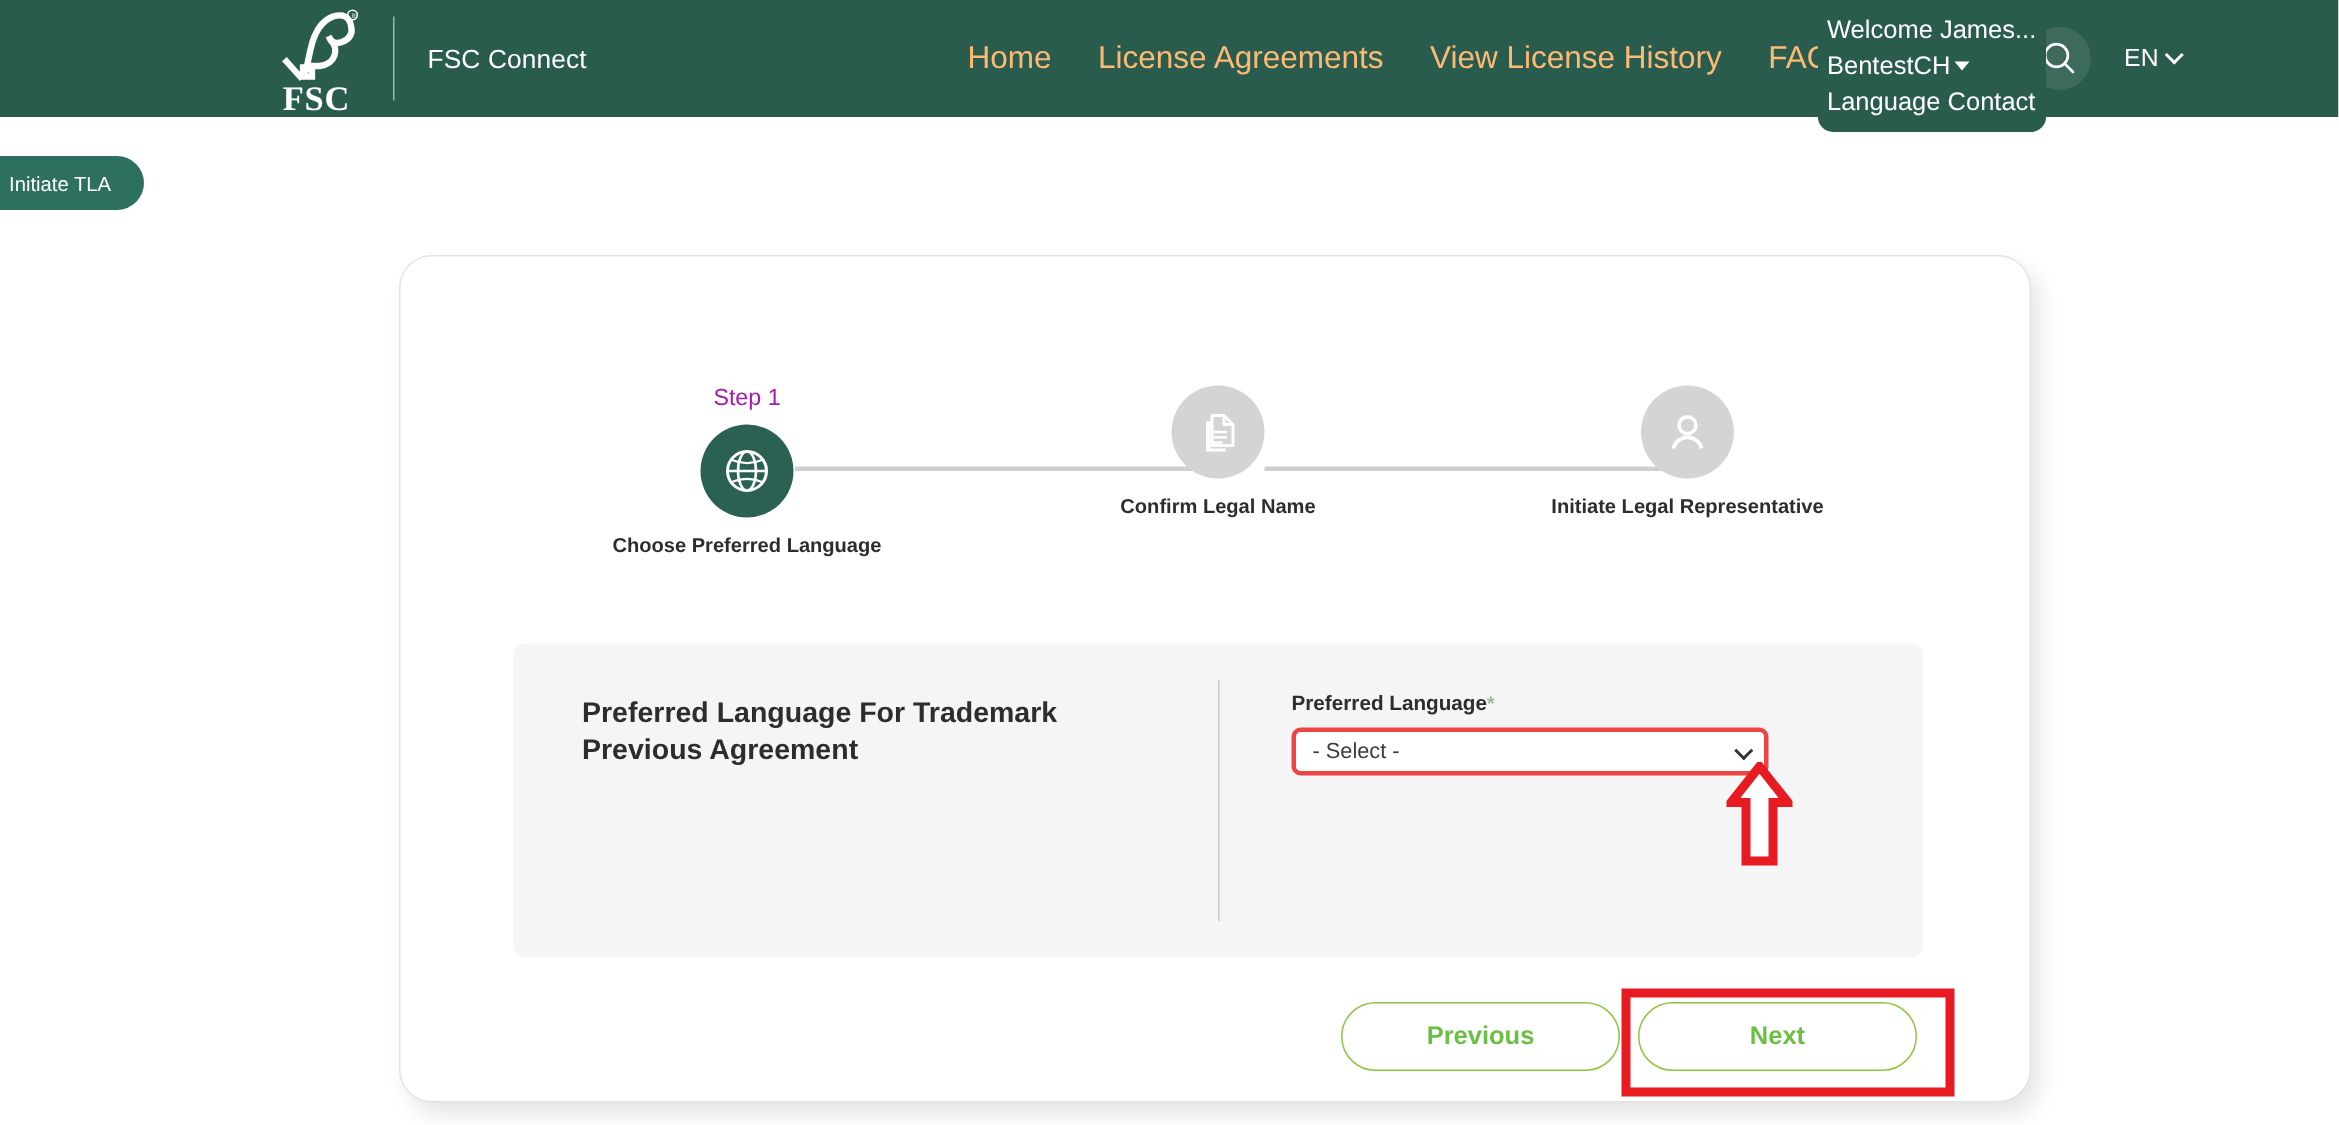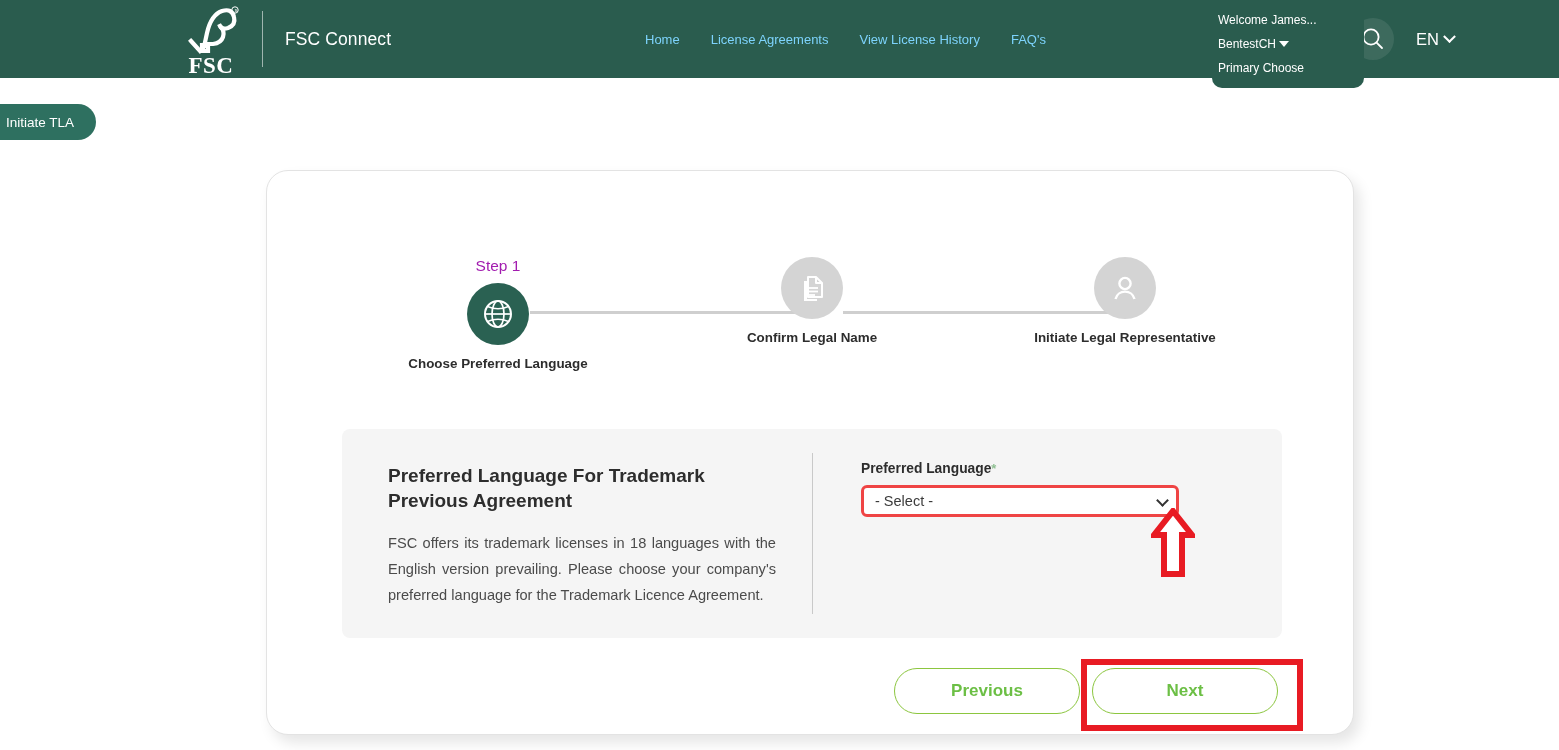--- a/index.html
+++ b/index.html
@@ -62,22 +62,22 @@
     position: absolute;
     left: 645px;
     top: 0;
     height: 78px;
     display: flex;
     align-items: center;
     gap: 31px;
   }
 
   .nav-item {
-    color: #7dd3fc;
-    font-size: 13px;
+    color: #fdba74;
+    font-size: 21px;
     white-space: nowrap;
     cursor: pointer;
   }
 
   .header-right {
     position: absolute;
     right: 0;
     top: 0;
     height: 78px;
     display: flex;
@@ -126,21 +126,21 @@
 
   .user-tab {
     background: #2a5c4e;
     border-radius: 0 0 10px 10px;
     padding: 0 6px 8px 6px;
     margin-left: -6px;
   }
 
   .user-line {
     color: #ffffff;
-    font-size: 12px;
+    font-size: 17px;
     line-height: 24px;
     white-space: nowrap;
   }
   .caret-down {
     display: inline-block;
     width: 0; height: 0;
     border-left: 5px solid transparent;
     border-right: 5px solid transparent;
     border-top: 6px solid #ffffff;
     vertical-align: middle;
@@ -437,21 +437,21 @@
       <span class="chev"></span>
     </div>
   </div>
 
   <div class="user-block">
     <div class="user-tab">
       <div class="user-line">Welcome James...</div>
       <div class="user-line">
         <span>BentestCH</span><span class="caret-down"></span>
       </div>
-      <div class="user-line">Primary Choose</div>
+      <div class="user-line">Language Contact</div>
     </div>
   </div>
 </div>
 
 <div class="tla-tab">
   <span>Initiate TLA</span>
 </div>
 
 <div class="card">
 
@@ -494,21 +494,20 @@
           <path d="M7.5 28 a9.8 9.8 0 0 1 19 0" fill="none" stroke="#ffffff" stroke-width="2.4"></path>
         </svg>
       </div>
       <div class="step-label">Initiate Legal Representative</div>
     </div>
   </div>
 
   <div class="panel">
     <div class="panel-left">
       <div class="panel-title">Preferred Language For Trademark Previous Agreement</div>
-      <div class="panel-body">FSC offers its trademark licenses in 18 languages with the English version prevailing. Please choose your company's preferred language for the Trademark Licence Agreement.</div>
     </div>
 
     <div class="panel-divider"></div>
 
     <div class="panel-right">
       <div class="field-label">
         <span>Preferred Language</span><span class="req-star">*</span>
       </div>
       <div class="select-box">
         <select>

